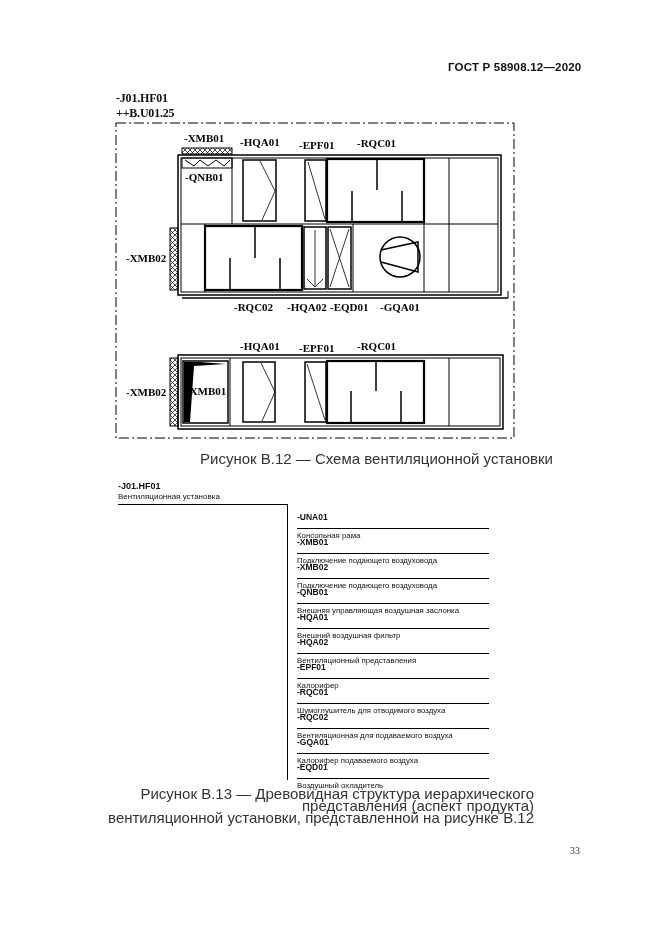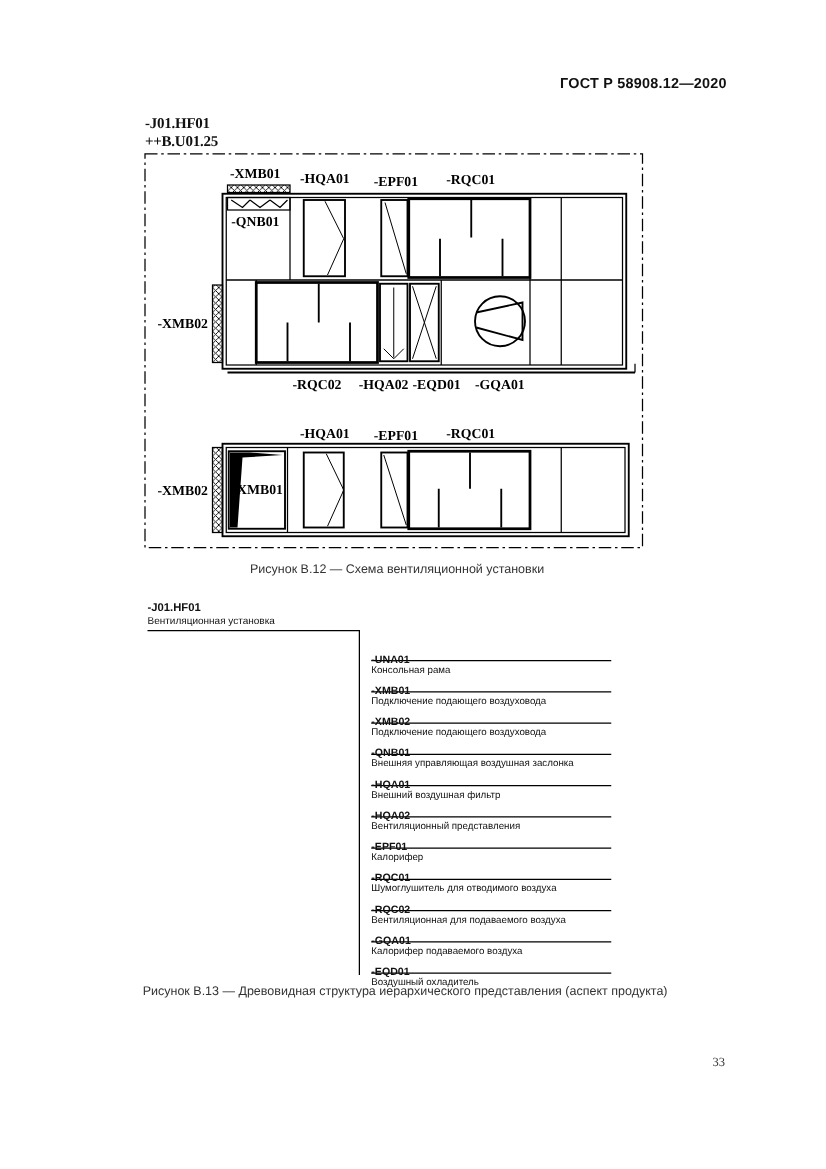--- a/index.html
+++ b/index.html
@@ -1,25 +1,25 @@
 <!DOCTYPE html>
 <html><head>
 <meta charset="utf-8">
 <style>
   html, body { margin: 0; padding: 0; background: #ffffff; }
   body { width: 661px; height: 935px; position: relative; overflow: hidden; font-family: "Liberation Sans", sans-serif; color: #111; }
   .abs { position: absolute; }
   .hdr { left: 430px; top: 61px; font-size: 11.5px; font-weight: bold; letter-spacing: 0.2px; margin-left: 18px; }
   .serif-b { font-family: "Liberation Serif", serif; font-weight: bold; font-size: 11px; letter-spacing: -0.2px; }
   .designation { left: 116px; top: 91px; line-height: 15px; font-size: 12px; }
-  .cap { font-size: 10px; color: #333; }
+  .cap { font-size: 15px; color: #333; }
   .tree-root { left: 118px; top: 481px; font-size: 9px; font-weight: bold; }
   .tree-root-desc { left: 118px; top: 492px; font-size: 8px; }
   .tree-item { position: absolute; left: 297px; width: 192px; height: 25px; border-bottom: 1px solid #000; }
-  .tree-item .code { position: absolute; left: 0; top: 19px; font-size: 8.5px; font-weight: bold; }
+  .tree-item .code { position: absolute; left: 0; top: 9px; font-size: 8.5px; font-weight: bold; }
   .tree-item .desc { position: absolute; left: 0; top: 28px; font-size: 7.8px; white-space: nowrap; }
   .pagenum { left: 570px; top: 845px; font-size: 10px; color: #333; font-family: Liberation Serif, serif; }
   svg text { font-family: "Liberation Serif", serif; font-weight: bold; }
 </style>
 </head>
 <body>
 
 <div class="abs hdr">ГОСТ Р 58908.12—2020</div>
 
 <div class="abs designation serif-b">
@@ -164,15 +164,16 @@
   <span class="code">-GQA01</span>
   <span class="desc">Калорифер подаваемого воздуха</span>
 </div>
 <div class="tree-item" style="top:753px;">
   <span class="code">-EQD01</span>
   <span class="desc">Воздушный охладитель</span>
 </div>
 
 <div class="abs cap" style="left:104px;top:788px;width:430px;text-align:right;line-height:12px;">
   <div>Рисунок В.13 — Древовидная структура иерархического представления (аспект продукта)</div>
+  <div>вентиляционной установки, представленной на рисунке В.12</div>
 </div>
 
 <div class="abs pagenum">33</div>
 
 </body></html>

